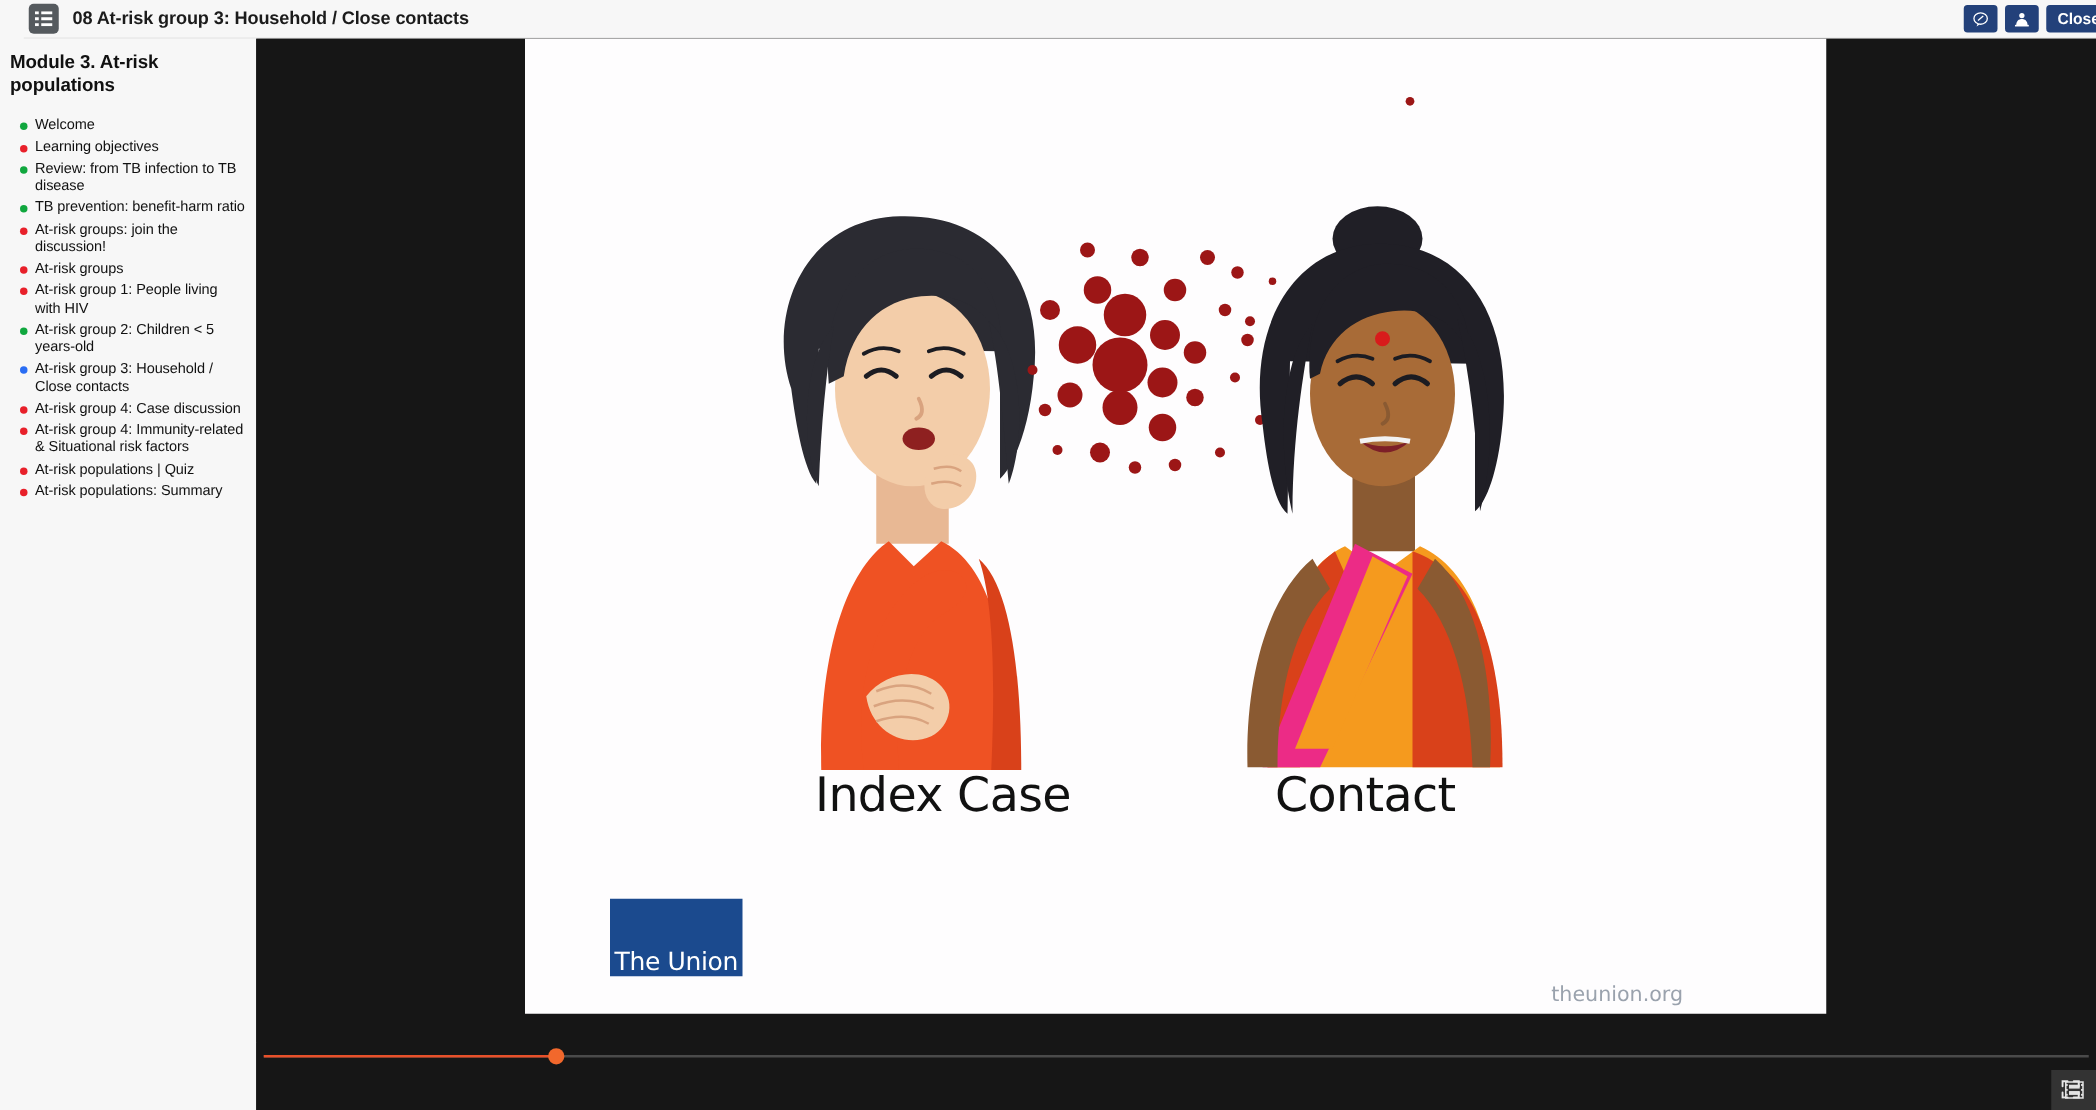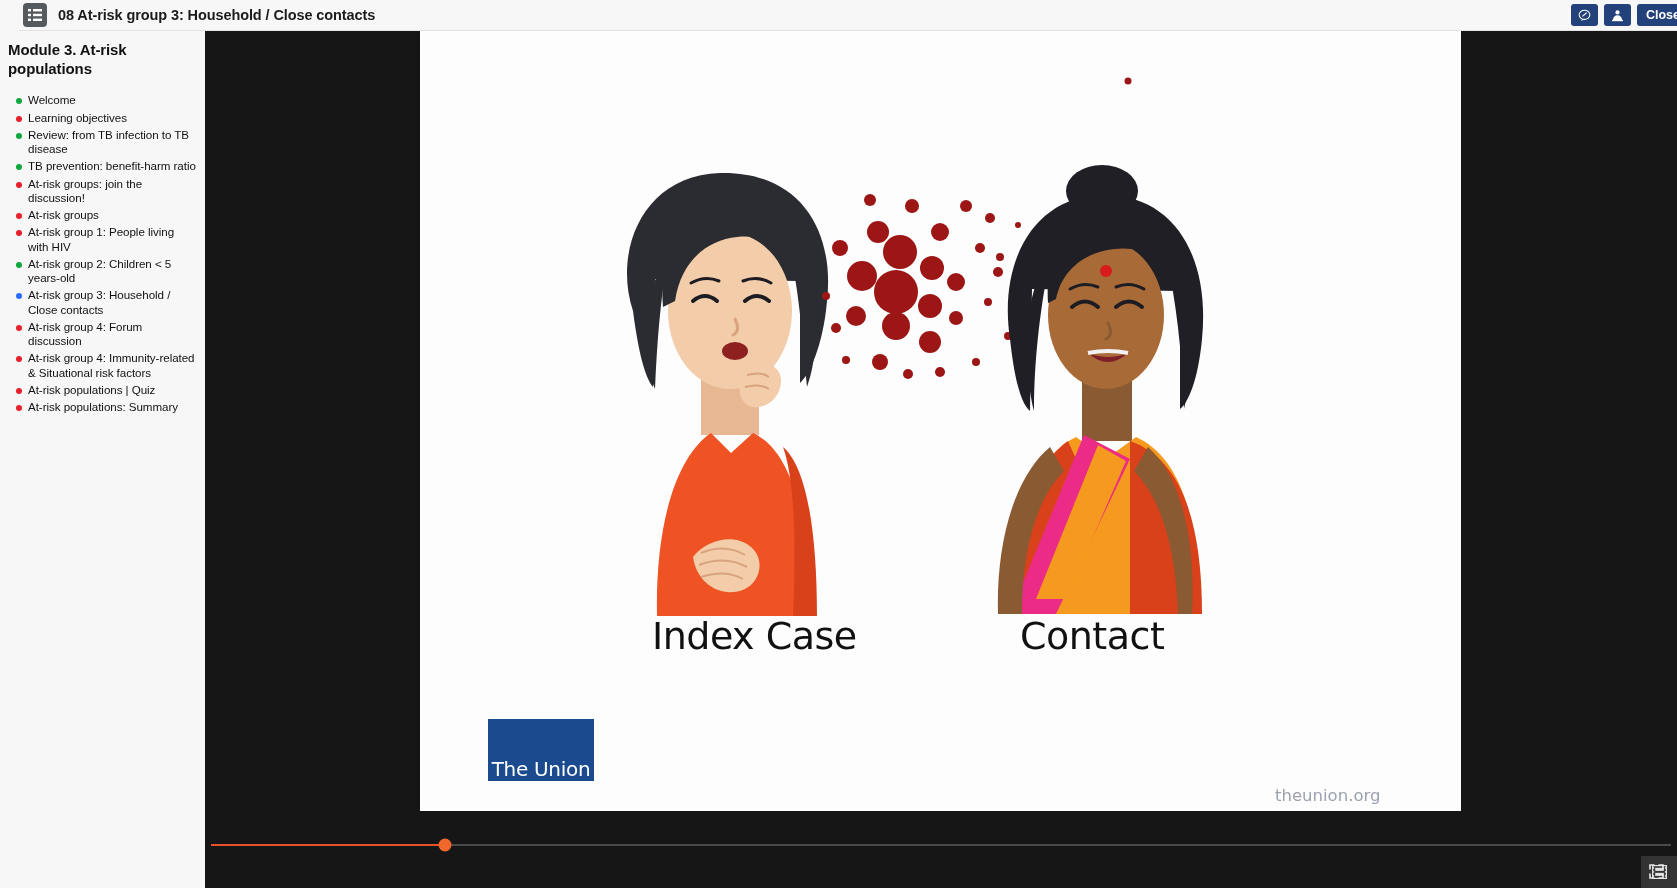--- a/index.html
+++ b/index.html
@@ -104,21 +104,21 @@
   #logo-block { position: absolute; left: 68px; top: 688px; display: flex; align-items: flex-start; }
   #logo-mark {
     width: 106px; height: 62px; background: #1b4a8e;
     display: flex; align-items: flex-end; justify-content: center;
   }
   #logo-mark-text { color: #fff; font-size: 20px; letter-spacing: -0.3px; font-family: "DejaVu Sans", sans-serif; }
   #logo-text { margin-left: 14px; padding-top: 18px; }
   .logo-line { font-size: 12.5px; color: #8a9099; line-height: 1.22; font-family: "DejaVu Sans", sans-serif; }
   #logo-tag  { font-size: 9.5px; color: #a5abb3; margin-top: 3px; font-family: "DejaVu Sans", sans-serif; }
   #site-url {
-    position: absolute; left: 855px; top: 755px;
+    position: absolute; left: 821px; top: 755px;
     font-size: 16.5px; color: #9aa2ad; font-family: "DejaVu Sans", sans-serif;
   }
 
   
   #controls { position: absolute; left: 0; top: 803px; width: 1472px; height: 54px; background: #161616; }
   #seek-wrap {
     position: absolute; left: 6px; top: 4px; right: 6px; height: 14px;
     display: flex; align-items: center; cursor: pointer;
   }
   #seek-track { position: relative; width: 100%; height: 2px; background: #4a4a4a; }
@@ -223,21 +223,21 @@
       <li class="toc-item">
         <span class="toc-dot" style="background: rgb(16, 167, 62);"></span>
         <span class="toc-label">At-risk group 2: Children &lt; 5 years-old</span>
       </li>
       <li class="toc-item">
         <span class="toc-dot" style="background: rgb(42, 109, 244);"></span>
         <span class="toc-label">At-risk group 3: Household / Close contacts</span>
       </li>
       <li class="toc-item">
         <span class="toc-dot" style="background: rgb(232, 32, 42);"></span>
-        <span class="toc-label">At-risk group 4: Forum discussion</span>
+        <span class="toc-label">At-risk group 4: Case discussion</span>
       </li>
       <li class="toc-item">
         <span class="toc-dot" style="background: rgb(232, 32, 42);"></span>
         <span class="toc-label">At-risk group 4: Immunity-related &amp; Situational risk factors</span>
       </li>
       <li class="toc-item">
         <span class="toc-dot" style="background: rgb(232, 32, 42);"></span>
         <span class="toc-label">At-risk populations | Quiz</span>
       </li>
       <li class="toc-item">

